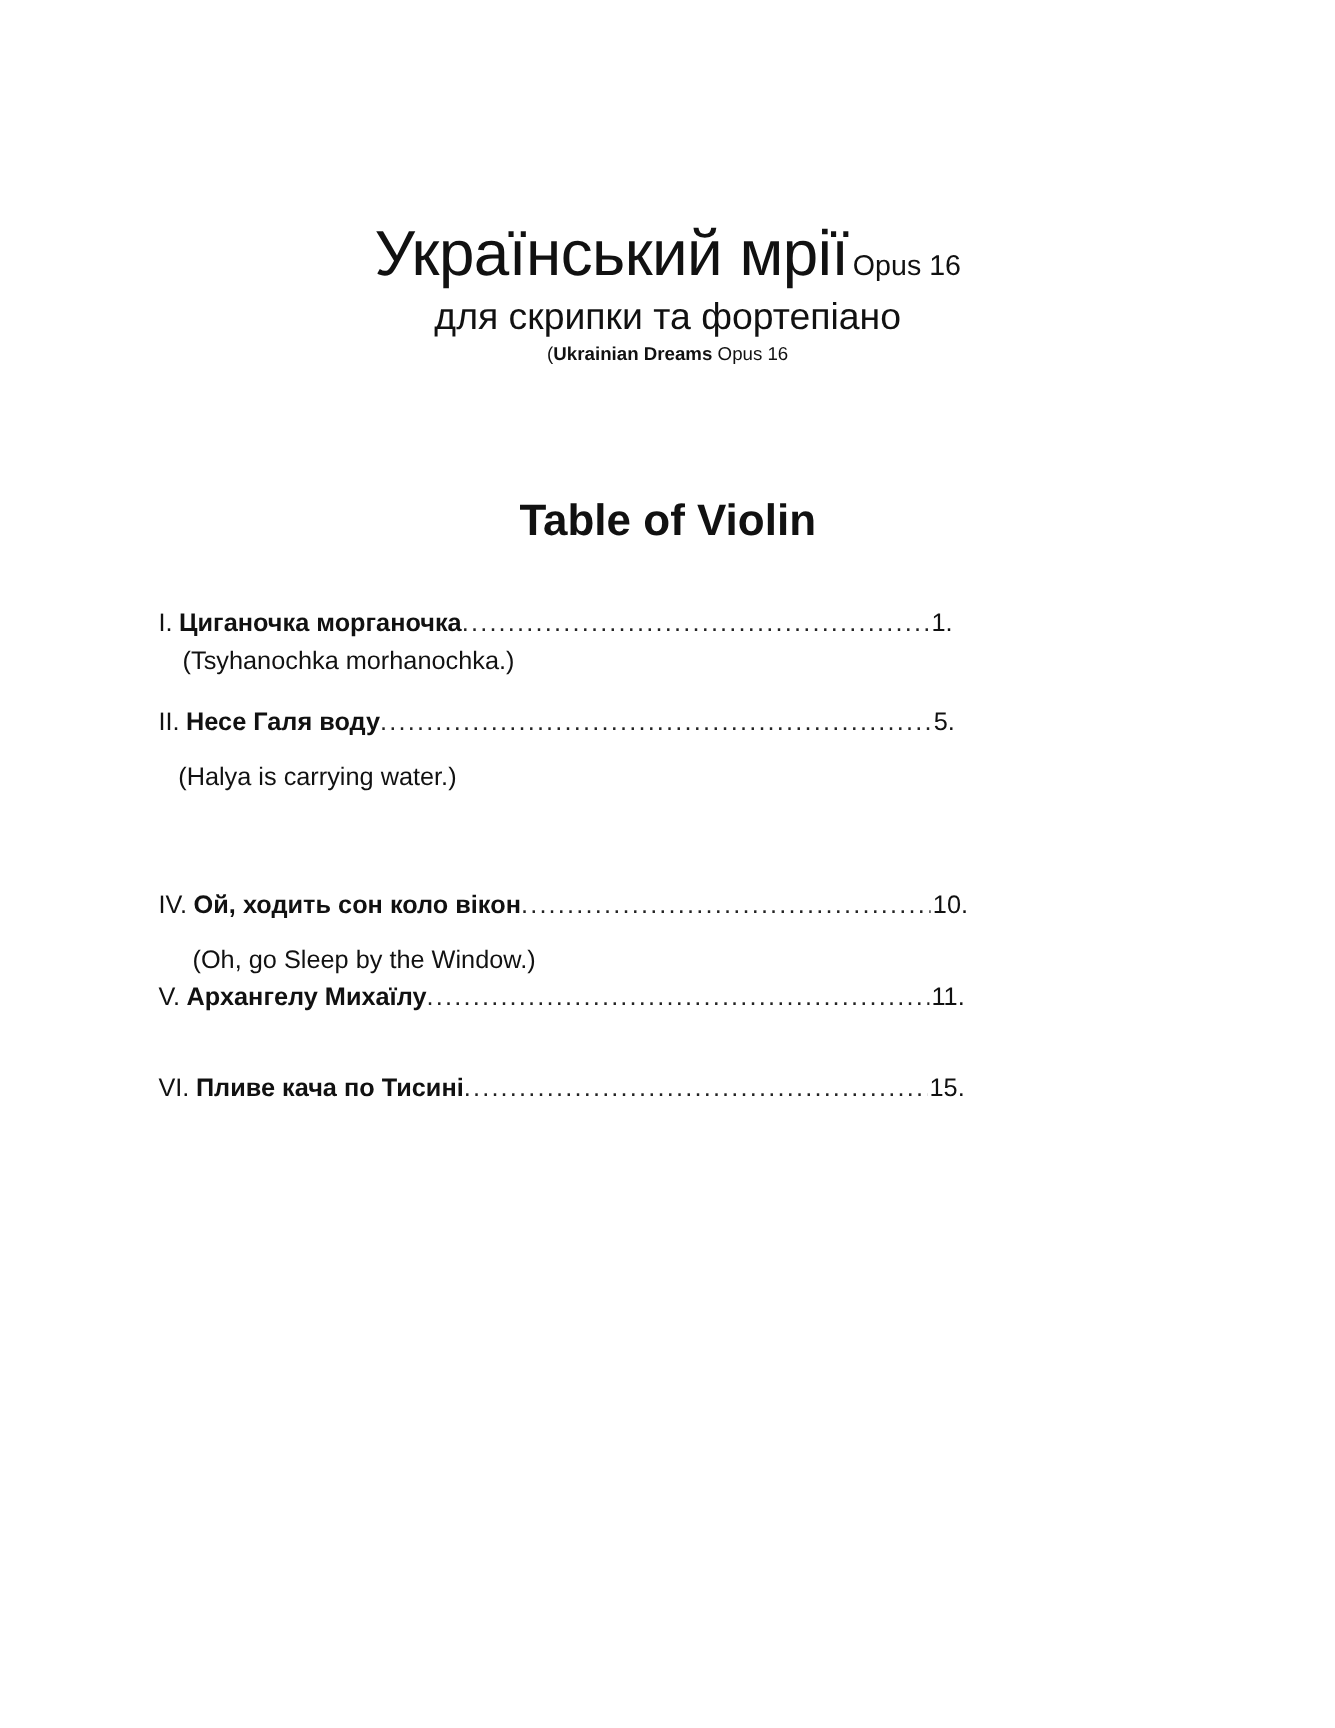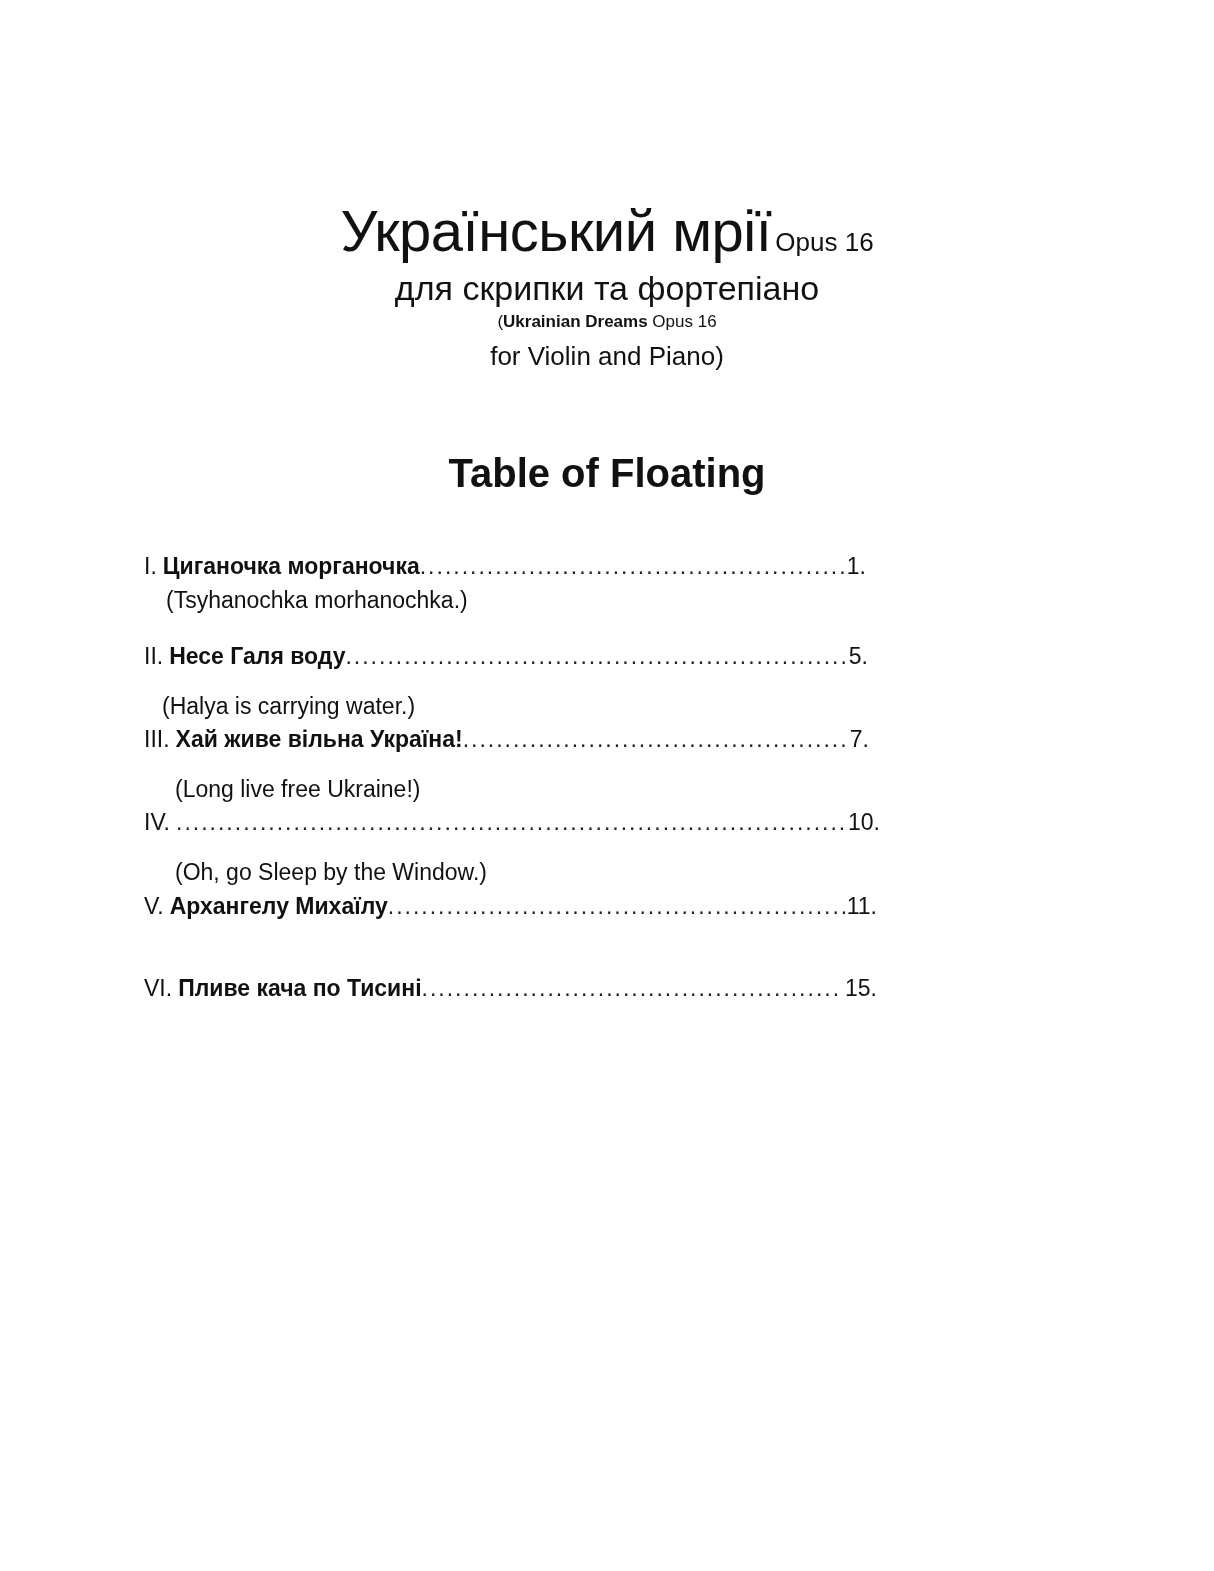--- a/index.html
+++ b/index.html
@@ -30,23 +30,22 @@
   <div class="title-line" id="main-title">
     <span>Український мрії</span><span class="opus">Opus 16</span>
   </div>
 
   <div class="title-line" id="subtitle-ua">для скрипки та фортепіано</div>
 
   <div class="title-line" id="subtitle-en1">
     <span>(</span><b>Ukrainian Dreams</b><span> Opus 16</span>
   </div>
 
-  <div class="title-line" id="subtitle-en2">for Violin and Piano)</div>
 
-  <div class="title-line" id="toc-heading">Table of Floating</div>
+  <div class="title-line" id="toc-heading">Table of Violin</div>
 
   <div class="toc-entry" style="top:552px; width:722px;">
     <div class="toc-main">
       <span class="toc-num">I.</span>
       <span class="toc-title">Циганочка морганочка</span>
       <span class="toc-dots"></span>
       <span class="toc-page">1.</span>
     </div>
     <div class="toc-sub" style="padding-left:22px; margin-top:6px;">(Tsyhanochka morhanochka.)</div>
   </div>
@@ -54,33 +53,25 @@
   <div class="toc-entry" style="top:642px; width:724px;">
     <div class="toc-main">
       <span class="toc-num">II.</span>
       <span class="toc-title">Несе Галя воду</span>
       <span class="toc-dots"></span>
       <span class="toc-page">5.</span>
     </div>
     <div class="toc-sub" style="padding-left:18px;">(Halya is carrying water.)</div>
   </div>
 
-  <div class="toc-entry" style="top:725px; width:725px;">
-    <div class="toc-main">
-      <span class="toc-num">III.</span>
-      <span class="toc-title">Хай живе вільна Україна!</span>
-      <span class="toc-dots"></span>
-      <span class="toc-page">7.</span>
-    </div>
-    <div class="toc-sub" style="padding-left:31px;">(Long live free Ukraine!)</div>
-  </div>
 
   <div class="toc-entry" style="top:808px; width:736px;">
     <div class="toc-main">
       <span class="toc-num">IV.</span>
+      <span class="toc-title">Ой, ходить сон коло вікон</span>
       <span class="toc-dots"></span>
       <span class="toc-page">10.</span>
     </div>
     <div class="toc-sub" style="padding-left:31px;">(Oh, go Sleep by the Window.)</div>
   </div>
 
   <div class="toc-entry" style="top:892px; width:733px;">
     <div class="toc-main">
       <span class="toc-num">V.</span>
       <span class="toc-title">Архангелу Михаїлу</span>

